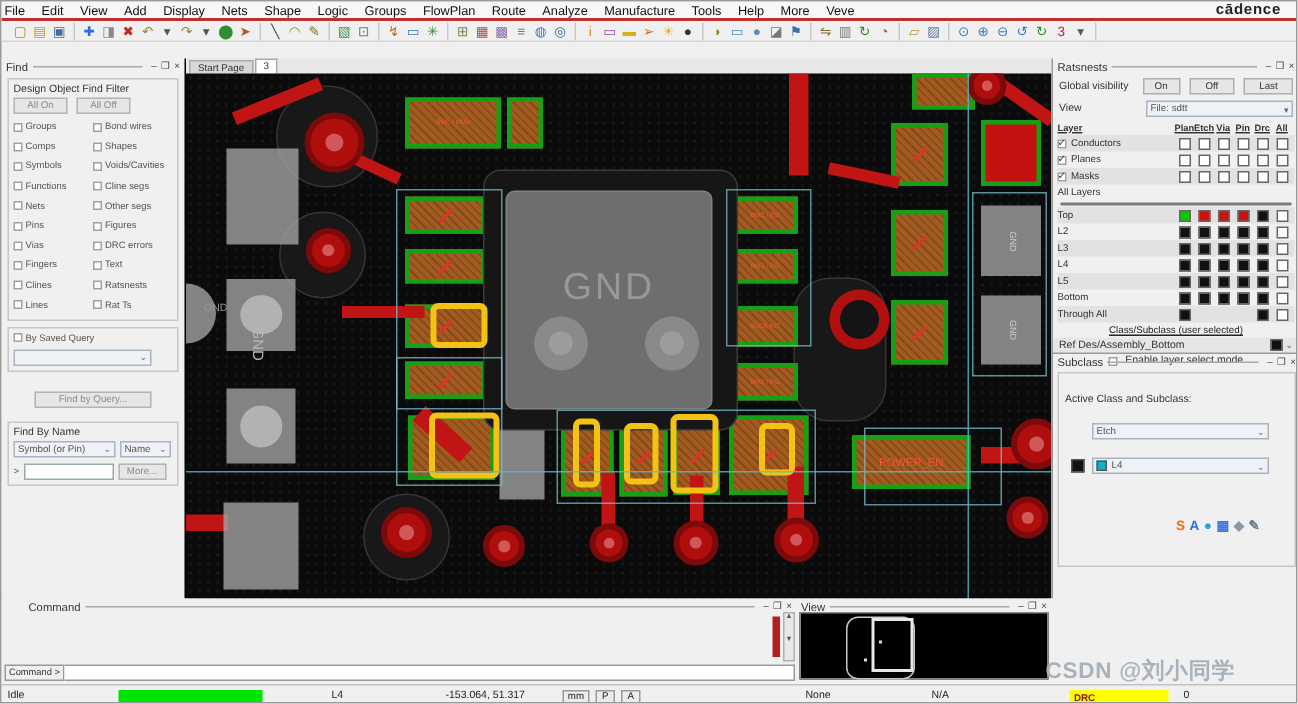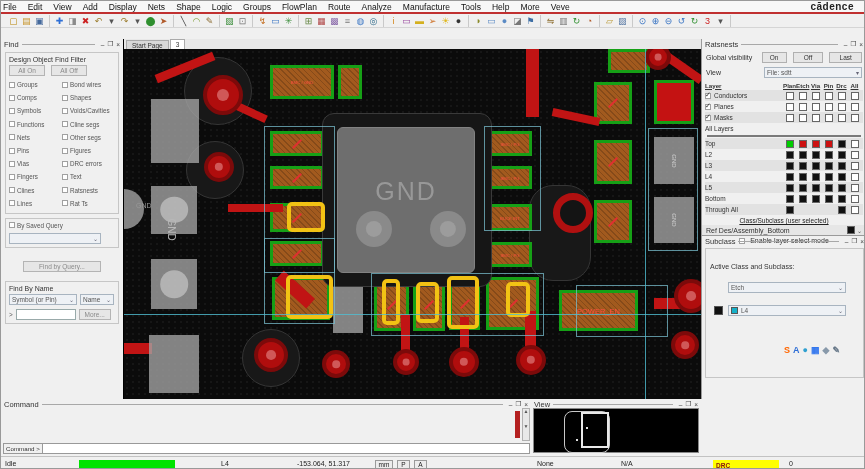--- a/index.html
+++ b/index.html
@@ -96,21 +96,21 @@
   .refrow { display:flex; align-items:center; padding:1px 4px; background:#e6e6e6; margin-top:1px; }
   .enrow { display:flex; align-items:center; justify-content:center; margin-top:2px; gap:3px; }
 
   .opt-panel { position:absolute; left:0; top:196px; width:165px; height:164px; border-top:1px solid #9a9a9a; }
   .optbox { border:1px solid #c6c6c6; margin:3px; height:130px; padding:4px; position:relative; }
   .swatch-blk { width:9px; height:9px; background:#111; border:1px solid #555; }
   .swatch-blu { width:7px; height:7px; background:#15b0c8; border:1px solid #555; margin-right:3px; }
 
   
   .bottomrow { position:absolute; left:0; top:398px; width:865px; height:57px; display:flex; }
-  .cmd-panel { width:530px; position:relative; }
+  .cmd-panel { width:530px; position:relative;padding-left:15px; }
   .cmd-text { position:absolute; left:2px; top:9px; width:519px; height:33px; background:#fff; border:1px solid #9a9a9a;
               font-family:"DejaVu Sans Mono", monospace; font-size:6.8px; line-height:6.6px; color:#222; padding:1px 2px; white-space:pre; overflow:hidden; }
   .cmd-sb { position:absolute; left:521px; top:9px; width:8px; height:33px; background:#e8e8e8; border:1px solid #b0b0b0; font-size:5px; color:#555; text-align:center; line-height:5px; }
   .cmd-red { position:absolute; left:514px; top:12px; width:5px; height:27px; background:#b42020; }
   .cmd-promptrow { position:absolute; left:2px; top:44px; width:527px; height:11px; display:flex; }
   .cmd-plab { width:40px; background:#f0f0f0; border:1px solid #999; font-size:6.2px; color:#333; line-height:9px; padding-left:2px; }
   .cmd-input { flex:1; background:#fff; border:1px solid #999; border-left:none; }
   .view-panel { width:170px; position:relative; }
   .minimap { position:absolute; left:2px; top:9px; width:166px; height:45px; background:#000; border:1px solid #888; }
   .mm-board { position:absolute; left:30px; top:2px; width:46px; height:42px; border:1px solid #c8c8c8; border-radius:8px; }
@@ -439,21 +439,21 @@
             <div class="tickmark"></div>
           </div>
           <div class="cv-pad" style="left: 470px; top: 91px; width: 38px; height: 44px;">
             <div class="tickmark"></div>
           </div>
           <div class="cv-pad" style="left: 470px; top: 151px; width: 38px; height: 43px;">
             <div class="tickmark"></div>
           </div>
           <div class="cv-pad" style="left: 484px; top: 0px; width: 42px; height: 24px;"></div>
           <div class="cv-padred" style="left: 530px; top: 31px; width: 40px; height: 44px;"></div>
-          <div class="cv-pad" style="left: 435px; top: 241px; width: 79px; height: 41px;">
+          <div class="cv-pad" style="left: 444px; top: 241px; width: 79px; height: 36px;">
             <div class="cv-label big">POWER_EN</div>
           </div>
           <div class="cv-trace" style="left: 402px; top: 0px; width: 13px; height: 68px;"></div>
           <div class="cv-trace" style="left: 104px; top: 155px; width: 55px; height: 8px;"></div>
           <div class="cv-trace" style="left: 30px; top: 14px; width: 62px; height: 9px; transform: rotate(-22deg);"></div>
           <div class="cv-trace" style="left: 104px; top: 58px; width: 40px; height: 8px; transform: rotate(25deg);"></div>
           <div class="cv-trace" style="left: 530px; top: 249px; width: 47px; height: 11px;"></div>
           <div class="cv-trace" style="left: 401px; top: 262px; width: 11px; height: 52px;"></div>
           <div class="cv-trace" style="left: 277px; top: 266px; width: 9px; height: 48px;"></div>
           <div class="cv-trace" style="left: 336px; top: 268px; width: 9px; height: 46px;"></div>
@@ -843,20 +843,21 @@
     <span style="left:296px;">-153.064, 51.317</span>
     <span class="sb-box" style="left:374px; width:18px;">mm</span>
     <span class="sb-box" style="left:396px; width:13px;">P</span>
     <span class="sb-box" style="left:413px; width:13px;">A</span>
     <span style="left:536px;">None</span>
     <span style="left:620px;">N/A</span>
     <span class="sb-drc">DRC</span>
     <span style="left:788px;">0</span>
   </div>
 
+  <div class="watermark">CSDN @刘小同学</div>
   <div class="ime" id="ime">
       <span style="color: rgb(255, 102, 0);">S</span>
       <span style="color: rgb(47, 111, 214);">A</span>
       <span style="color: rgb(47, 160, 208);">●</span>
       <span style="color: rgb(51, 119, 238);">▦</span>
       <span style="color: rgb(136, 153, 170);">◆</span>
       <span style="color: rgb(102, 119, 136);">✎</span>
     </div>
 </div>
 

